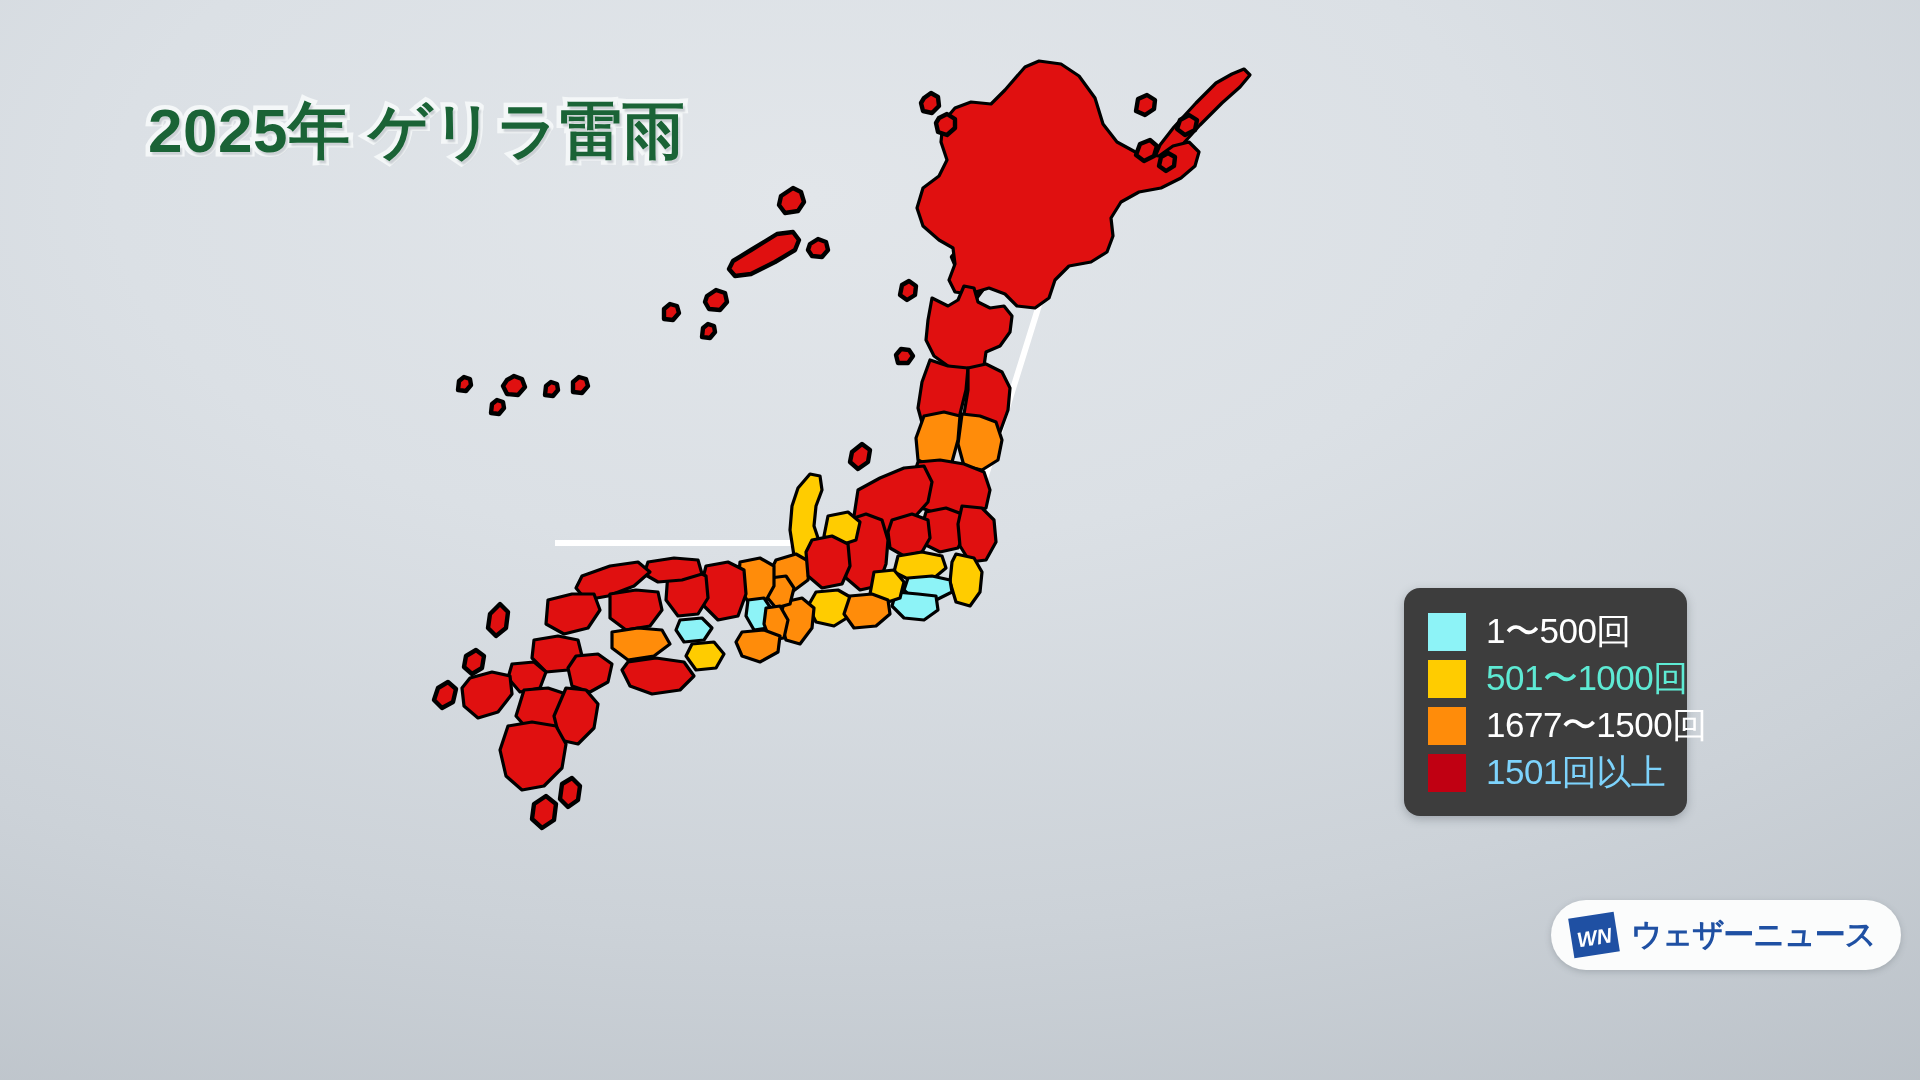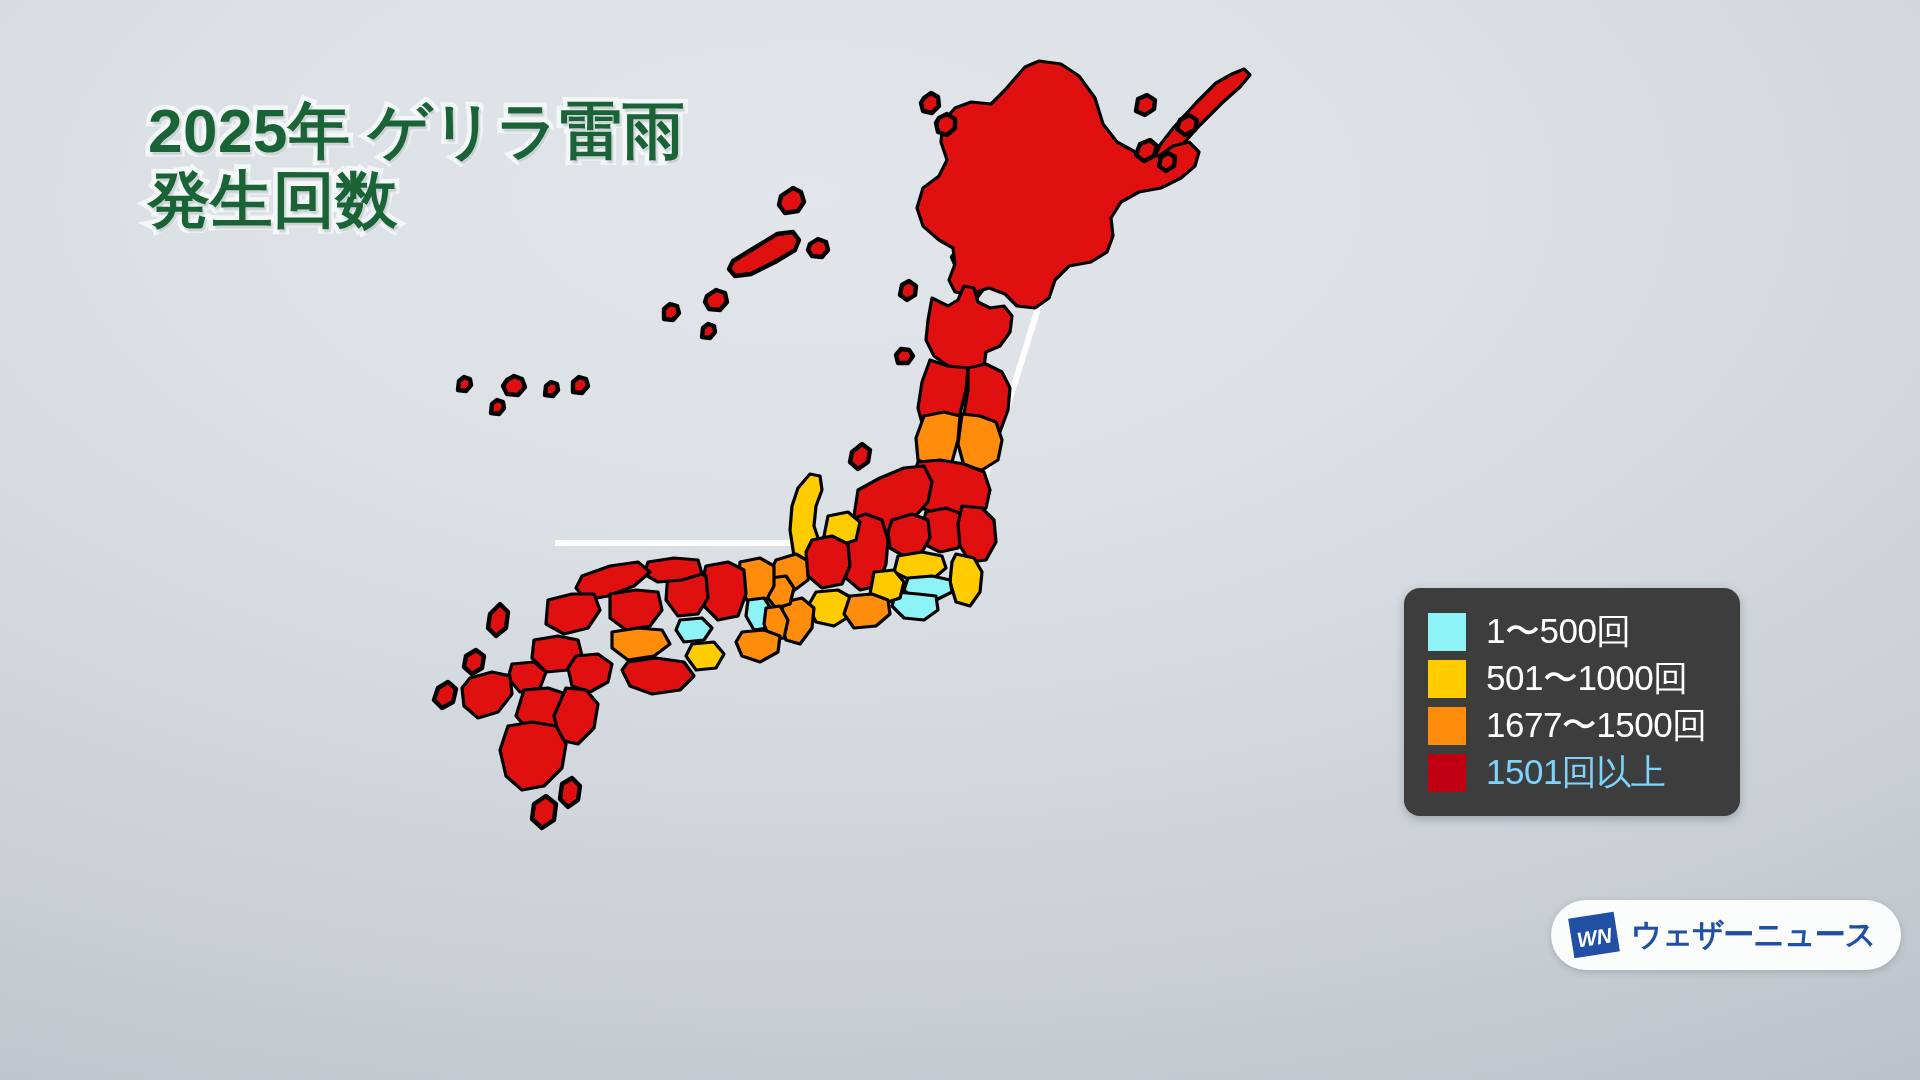--- a/index.html
+++ b/index.html
@@ -64,21 +64,21 @@
     fill: none;
     stroke-linejoin: miter;
     stroke-linecap: butt;
   }
 
   
   #legend {
     position: absolute;
     left: 1404px;
     top: 588px;
-    width: 336px;
+    width: 283px;
     background: #3d3d3d;
     border-radius: 16px;
     padding: 20px 22px 20px 24px;
     box-sizing: border-box;
     box-shadow: 0 3px 10px rgba(70,78,86,0.35);
     z-index: 40;
   }
   .legend-row {
     display: flex;
     align-items: center;
@@ -126,21 +126,20 @@
     white-space: nowrap;
   }
 </style>
 </head>
 <body>
 
 <div id="page">
 
   <div id="title-block">
     <span class="title-line" style="color: rgb(26, 99, 54);">2025年 ゲリラ雷雨</span>
-    <span class="title-line" style="color: rgb(26, 99, 54);">発生回数</span>
   </div>
 
   <svg id="map-svg" viewBox="0 0 1920 1080">
 
     <path class="inset-line" d="M 1068 212 L 965 543 L 555 543"></path>
 
     <g>
       <path class="islet" fill="#e01010" d="M952,257 l8,-9 l11,2 l5,9 l-7,9 l-12,1 z"></path>
       <path class="islet" fill="#e01010" d="M964,286 l6,-6 l9,2 l4,7 l-6,8 l-11,0 z"></path>
       <path class="islet" fill="#e01010" d="M896,355 l5,-6 l8,1 l4,6 l-5,7 l-10,0 z"></path>
@@ -278,21 +277,21 @@
     </g>
   </svg>
 
   <div id="legend" style="background: rgb(61, 61, 61);">
     <div class="legend-row">
       <span class="swatch" style="background: rgb(141, 243, 247);"></span>
       <span class="legend-label" style="color: rgb(255, 255, 255);">1〜500回</span>
     </div>
     <div class="legend-row">
       <span class="swatch" style="background: rgb(255, 204, 0);"></span>
-      <span class="legend-label" style="color: #ffffff;">501〜1000回</span>
+      <span class="legend-label" style="color: #5eead4;">501〜1000回</span>
     </div>
     <div class="legend-row">
       <span class="swatch" style="background: rgb(255, 140, 10);"></span>
       <span class="legend-label" style="color: rgb(255, 255, 255);">1677〜1500回</span>
     </div>
     <div class="legend-row">
       <span class="swatch" style="background: rgb(192, 0, 18);"></span>
       <span class="legend-label" style="color: #7dd3fc;">1501回以上</span>
     </div>
   </div>

